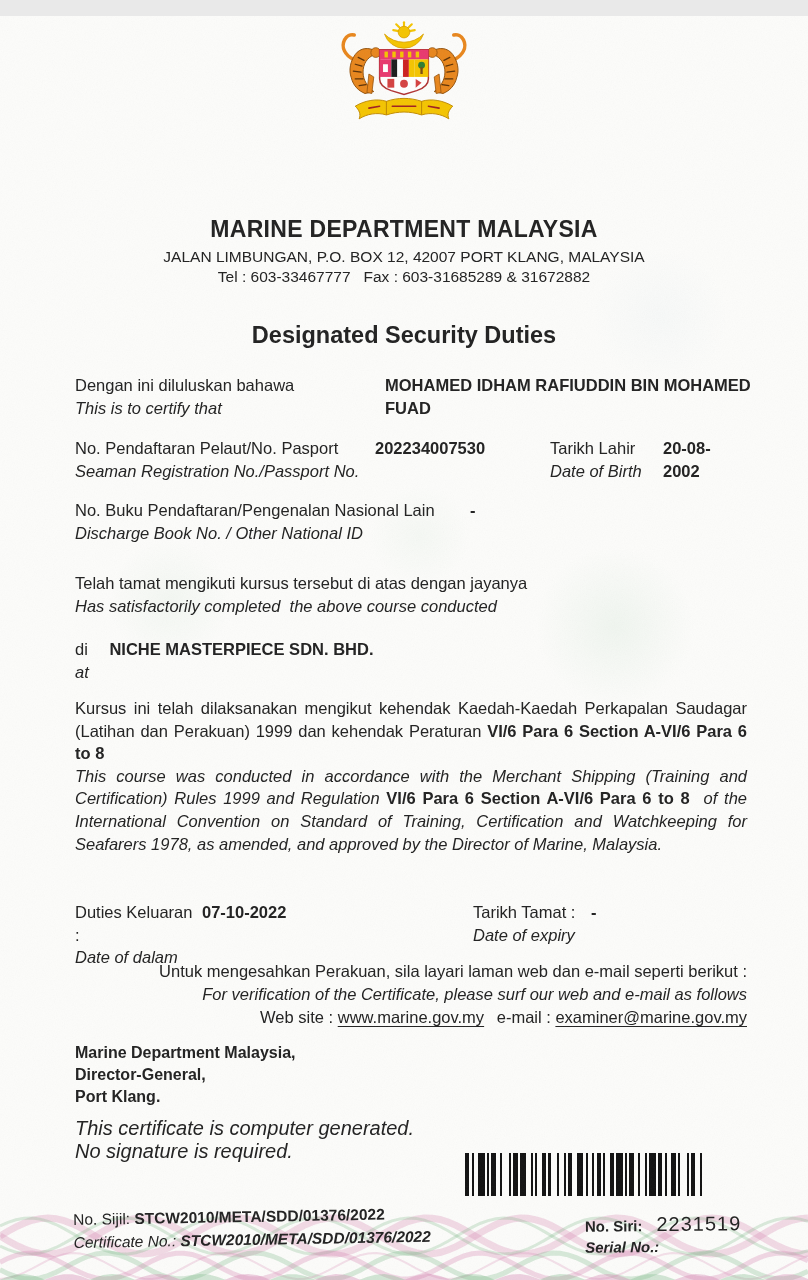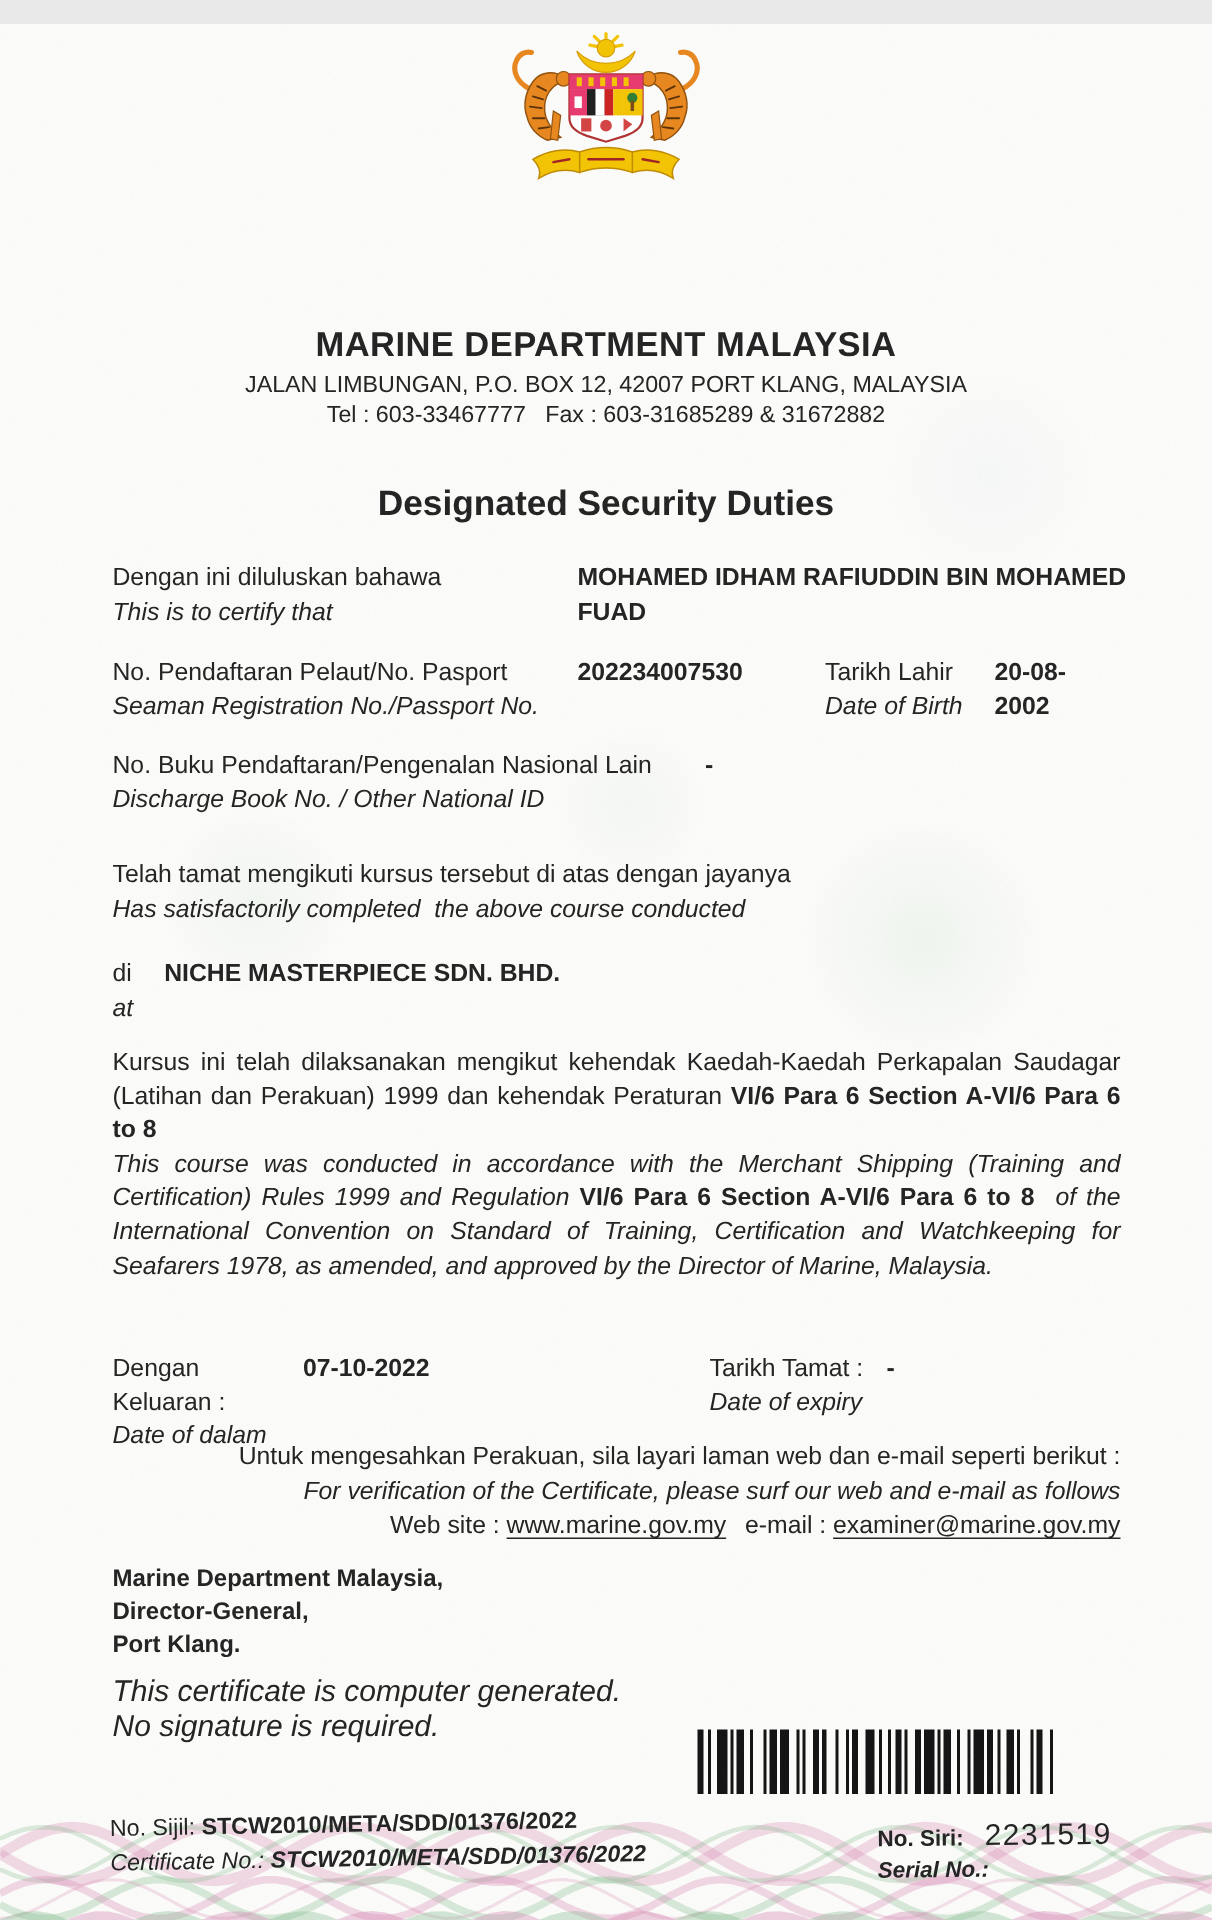--- a/index.html
+++ b/index.html
@@ -130,21 +130,21 @@
         <div class="l2">This is to certify that</div>
       </div>
       <div class="name-col">MOHAMED IDHAM RAFIUDDIN BIN MOHAMED FUAD</div>
     </div>
 
     <div class="row" style="top:421px;">
       <div class="lblpair pos" style="left:0;width:305px;">
         <div>No. Pendaftaran Pelaut/No. Pasport</div>
         <div class="l2">Seaman Registration No./Passport No.</div>
       </div>
-      <div class="pos b" style="left:310px;">202234007530</div>
+      <div class="pos b" style="left:300px;">202234007530</div>
       <div class="lblpair pos" style="left:475px;width:110px;">
         <div>Tarikh Lahir</div>
         <div class="l2">Date of Birth</div>
       </div>
       <div class="pos b" style="left:588px;">20-08-2002</div>
     </div>
 
     <div class="row" style="top:483px;">
       <div class="lblpair pos" style="left:0;width:390px;">
         <div>No. Buku Pendaftaran/Pengenalan Nasional Lain</div>
@@ -166,21 +166,21 @@
       <div class="it">at</div>
     </div>
 
     <div class="row just" style="top:681px;line-height:22.6px;">
       <p><span>Kursus ini telah dilaksanakan mengikut kehendak Kaedah-Kaedah Perkapalan Saudagar (Latihan dan Perakuan) 1999 dan kehendak Peraturan </span><span class="ref-b">VI/6 Para 6 Section A-VI/6 Para 6 to 8</span></p>
       <p class="it"><span>This course was conducted in accordance with the Merchant Shipping (Training and Certification) Rules 1999 and Regulation </span><span class="ref-b">VI/6 Para 6 Section A-VI/6 Para 6 to 8</span><span style="margin-left:14px;">of the International Convention on Standard of Training, Certification and Watchkeeping for Seafarers 1978, as amended, and approved by the Director of Marine, Malaysia.</span></p>
     </div>
 
     <div class="row" style="top:885px;">
       <div class="lblpair pos" style="left:0;width:125px;">
-        <div>Dengan Keluaran :</div>
+        <div>Duties Keluaran :</div>
         <div class="l2">Date of dalam</div>
       </div>
       <div class="pos b" style="left:127px;">07-10-2022</div>
       <div class="lblpair pos" style="left:398px;width:115px;">
         <div>Tarikh Tamat :</div>
         <div class="l2">Date of expiry</div>
       </div>
       <div class="pos b" style="left:516px;">-</div>
     </div>
 

